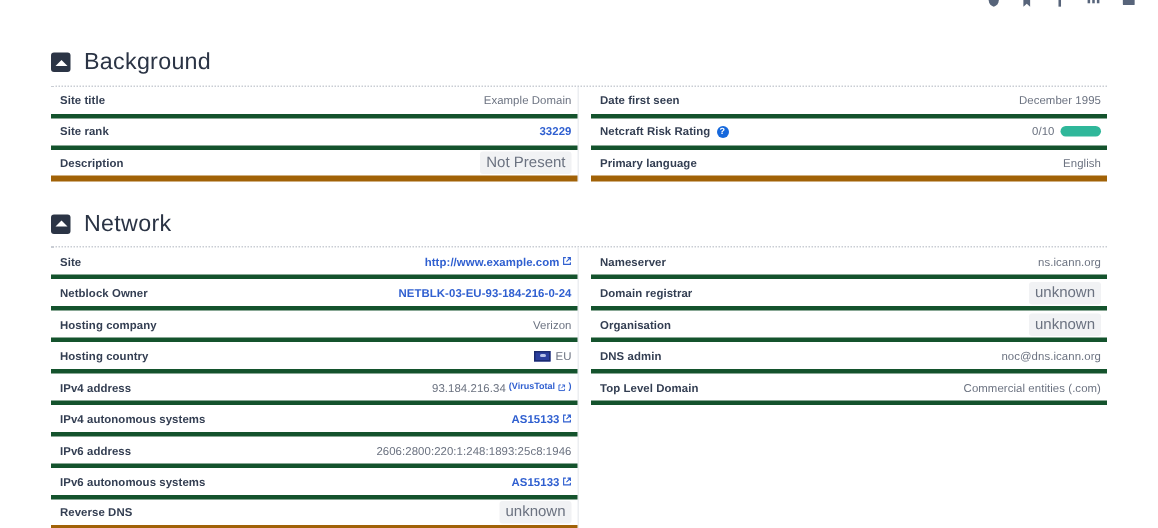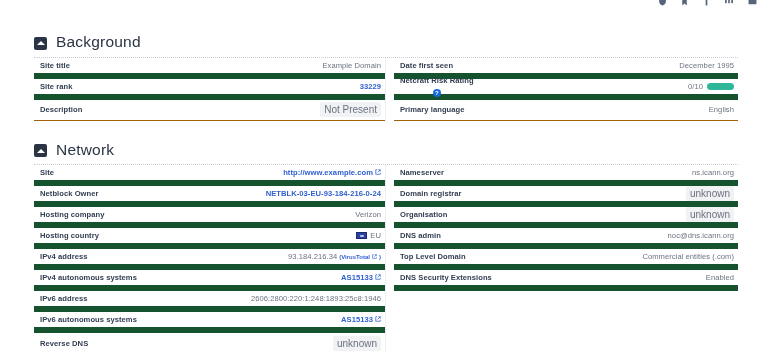--- a/index.html
+++ b/index.html
@@ -31,21 +31,21 @@
   .toolbar .tb-ico {
     display: block;
     color: #3a4a63;
     opacity: .85;
   }
 
   
   .section { padding: 0 34px; }
   .section-head {
     display: flex;
-    align-items: flex-end;
+    align-items: center;
     gap: 9px;
     margin: 0;
     padding: 6px 0 7px 0;
   }
   .collapse-box {
     width: 13px;
     height: 13px;
     border-radius: 2px;
     background: #2b3445;
     display: flex;
@@ -79,36 +79,36 @@
     box-sizing: border-box;
   }
   .col.left  { padding-right: 0px; border-right: 1px solid #eceef1; }
   .col.right { padding-left: 8px; }
 
   .row {
     display: flex;
     align-items: center;
     justify-content: space-between;
     height: 21px;
-    border-bottom: 6px solid #14532d;
+    border-bottom: 3px solid #14532d;
     font-size: 7.6px;
     padding: 0 4px 0 6px;
     box-sizing: border-box;
     gap: 8px;
   }
-  .row:last-child { border-bottom: 1px solid #a16207; }
+  .row:last-child { border-bottom: 4px solid #a16207; }
   .row.blank { border-bottom: none; background: transparent; }
 
   .label {
     font-weight: bold;
     color: #333e52;
     white-space: nowrap;
     letter-spacing: .05px;
   }
-  .label-wrap { display: flex; align-items: center; gap: 4px; flex-direction: column; }
+  .label-wrap { display: flex; align-items: center; gap: 4px; }
 
   .value {
     color: #6b7280;
     text-align: right;
     white-space: nowrap;
     letter-spacing: .05px;
   }
   .value.link { color: #2f5fd0; font-weight: bold; }
   .value.link-plain { color: #2f5fd0; font-weight: bold; }
 
@@ -387,24 +387,20 @@
         <div class="row">
           <span class="label">DNS admin</span>
           <span class="value">noc@dns.icann.org</span>
         </div>
 
         <div class="row">
           <span class="label">Top Level Domain</span>
           <span class="value">Commercial entities (.com)</span>
         </div>
 
-        <div class="row">
-          <span class="label">DNS Security Extensions</span>
-          <span class="value">Enabled</span>
-        </div>
 
         <div class="row blank"></div>
 
       </div>
     </div>
   </div>
 
 </div>
 
 </body></html>

